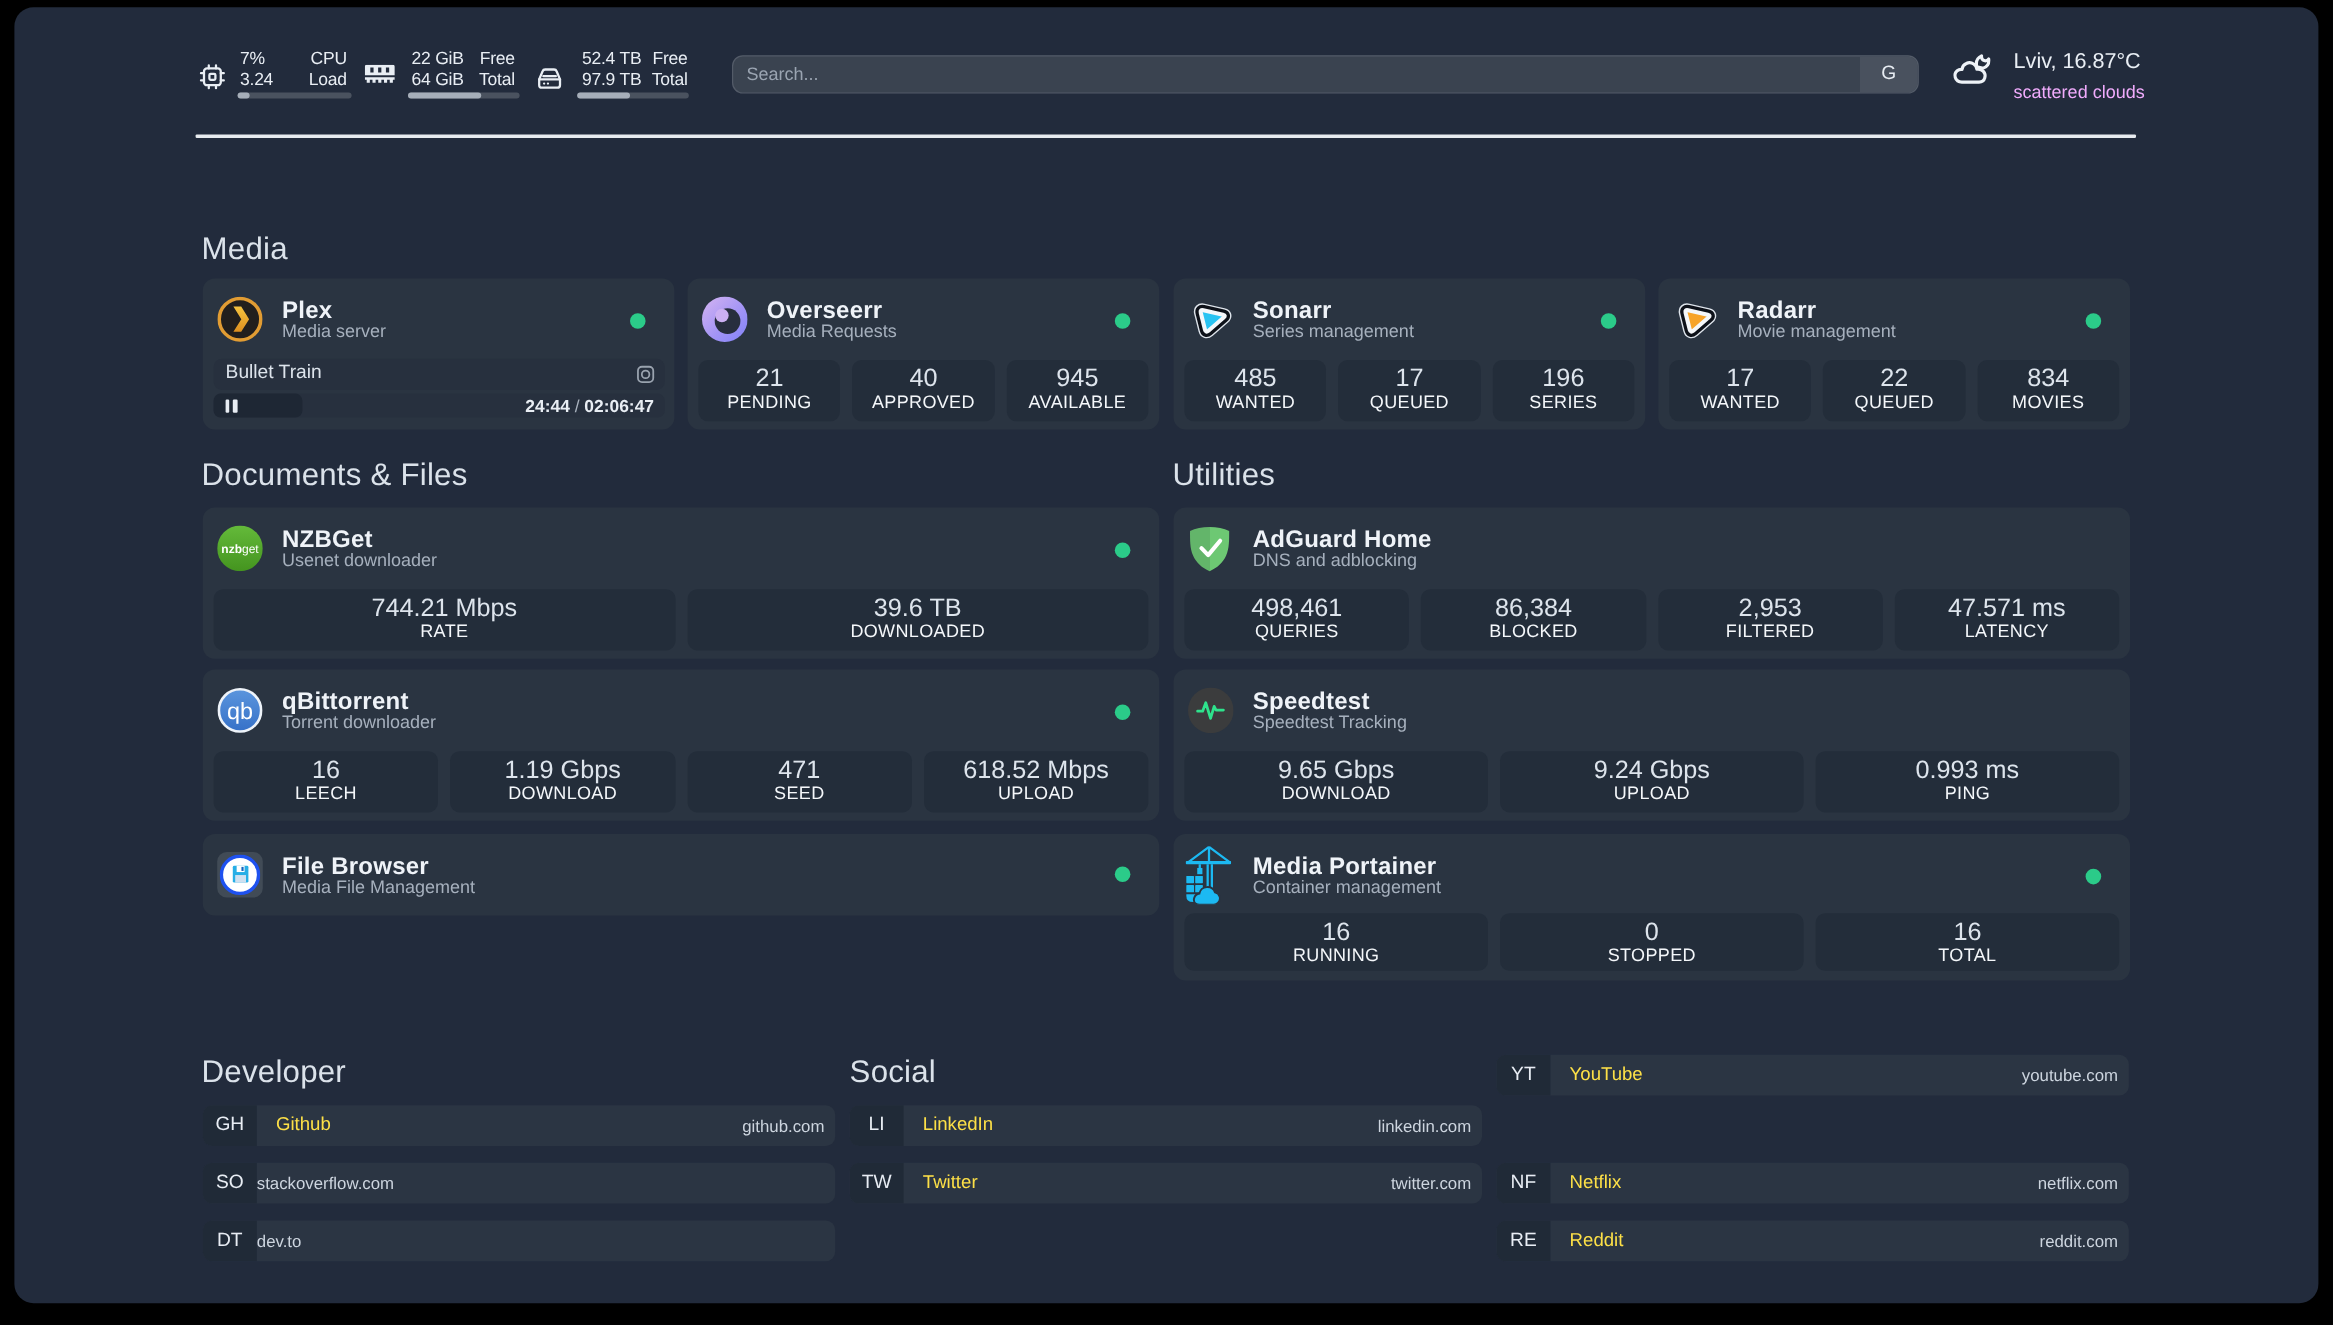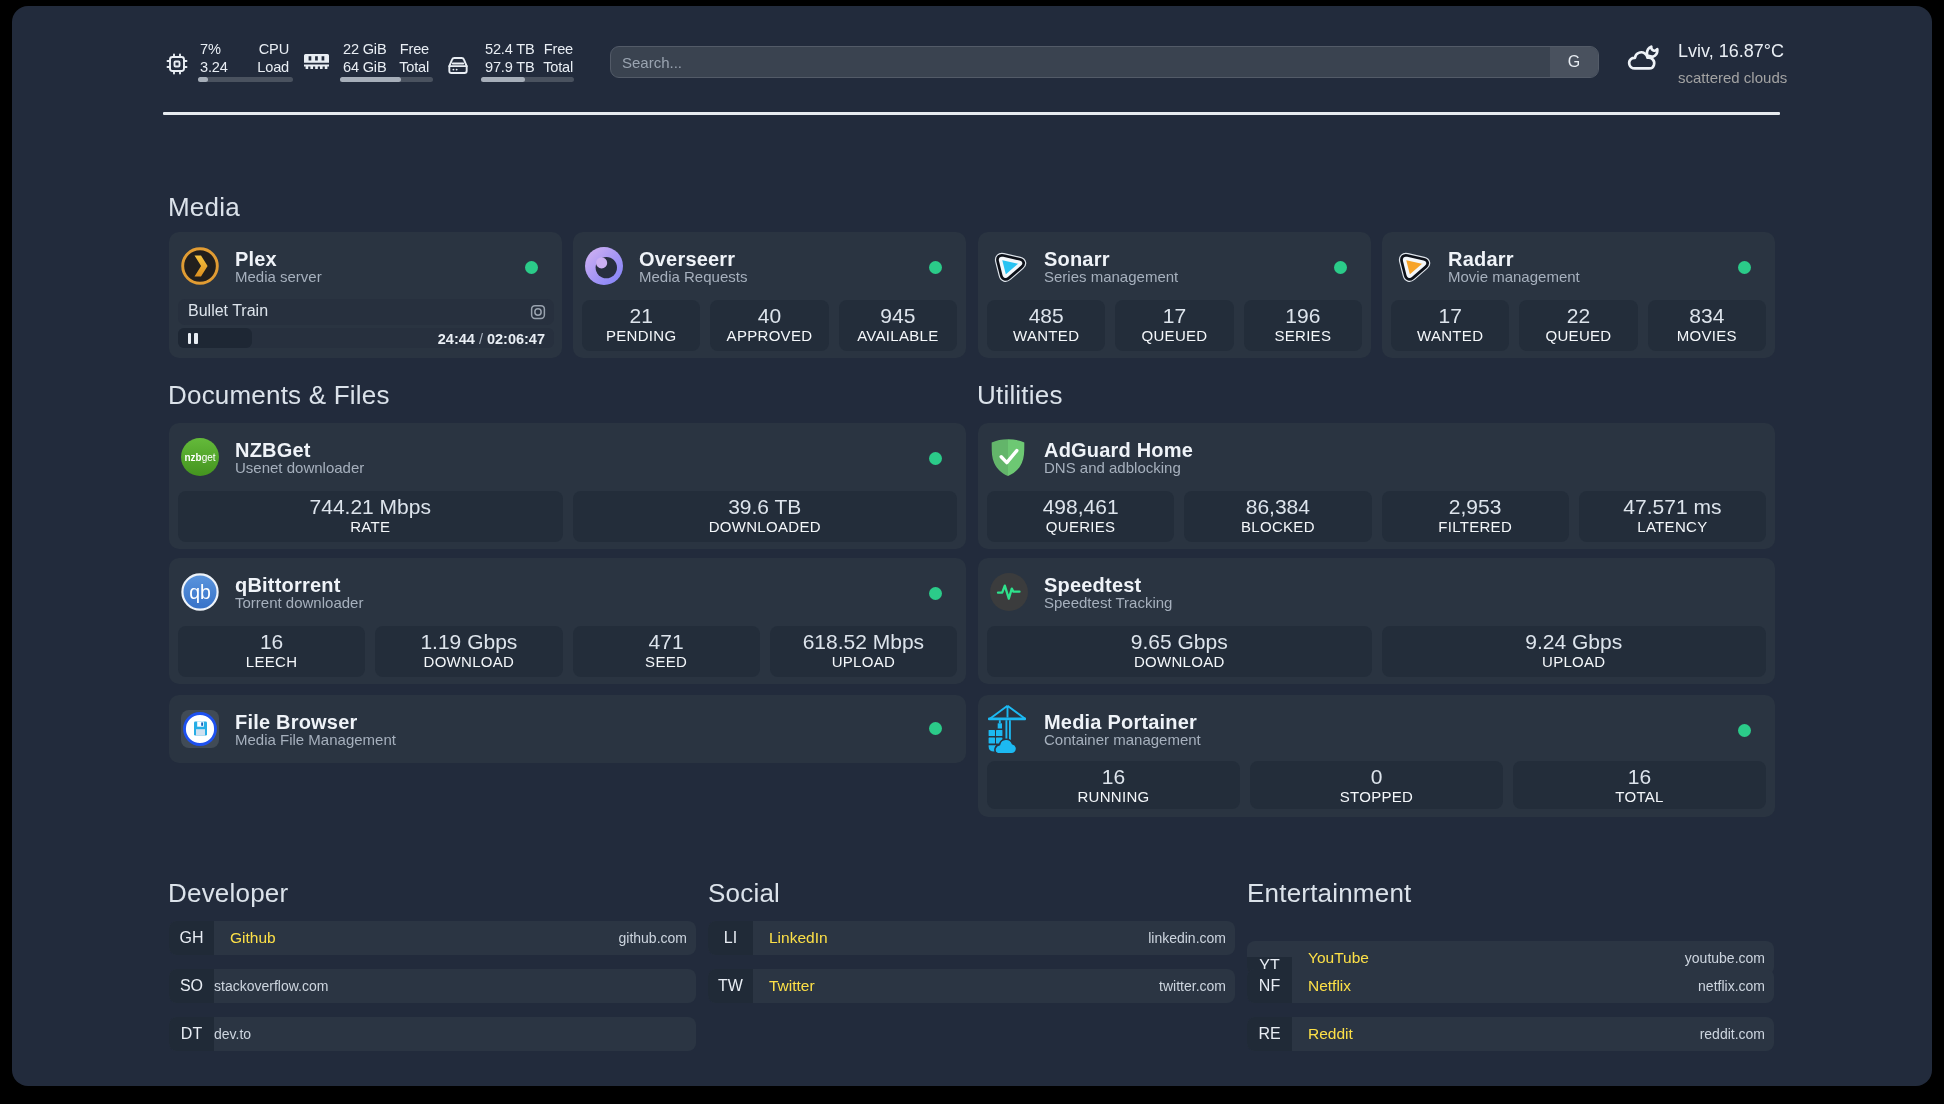--- a/index.html
+++ b/index.html
@@ -30,21 +30,21 @@
   .stats { position:absolute; left:9px; right:9px; top:68px; height:51px; display:flex; gap:10px; }
   .stat { flex:1; background:#232d3a; border-radius:8px; text-align:center; padding-top:4px; }
   .sv { font-size:21px; color:#dde4ec; line-height:24px; }
   .sl { font-size:15px; font-weight:400; color:#f4f7fa; letter-spacing:.3px; line-height:16px; }
   
   .bm { position:absolute; height:34px; border-radius:8px; overflow:hidden; display:flex; background:#2b3543; width:527px; }
   .bma { width:45px; background:#202a37; color:#e8edf4; font-size:16px; display:flex; align-items:center; justify-content:center; flex:none; }
   .bmn { flex:1; font-size:15.5px; color:#fde047; line-height:34px; padding-left:16px; }
   .bmu { font-size:14px; color:#cdd5df; line-height:34px; padding-right:9px; }
   .wtxt1 { position:absolute; left:1666px; top:35px; font-size:18px; color:#e9eef4; }
-  .wtxt2 { position:absolute; left:1666px; top:63px; font-size:15px; color:#a3a3a3; }
+  .wtxt2 { position:absolute; left:1666px; top:63px; font-size:15px; color:#f0abfc; }
 </style>
 </head>
 <body>
 <div id="panel">
 
   <svg class="abs" style="left:153px; top:46px;" width="24" height="24" viewBox="0 0 24 24" fill="none" stroke="#e9eef4" stroke-width="1.9" stroke-linecap="round" stroke-linejoin="round">
     <rect x="5" y="5" width="14" height="14" rx="2.5"></rect>
     <rect x="9.5" y="9.5" width="5" height="5" rx="1"></rect>
     <path d="M9 2.5v2.5M15 2.5v2.5M9 19v2.5M15 19v2.5M2.5 9h2.5M2.5 15h2.5M19 9h2.5M19 15h2.5"></path>
   </svg>
@@ -354,20 +354,24 @@
     <div class="title">Speedtest</div>
       <div class="sub">Speedtest Tracking</div>
     <div class="stats">
       <div class="stat">
           <div class="sv">9.65 Gbps</div>
           <div class="sl">DOWNLOAD</div>
         </div>
       <div class="stat">
           <div class="sv">9.24 Gbps</div>
           <div class="sl">UPLOAD</div>
+        </div>
+      <div class="stat">
+          <div class="sv">0.993 ms</div>
+          <div class="sl">PING</div>
         </div>
     </div>
   </div>
 
   <div class="card" style="left:966px; top:689px; width:797px; height:122px;">
     <svg class="icon" style="left:10px; top:8px; width:38px; height:51px;" viewBox="0 0 38 51" fill="#1cb9f2">
       <g stroke="#1cb9f2" stroke-width="1.9" fill="none">
         <path d="M19.5 2.7 L1.5 16 M19.5 2.7 L37.5 16 M19.5 2.7 V14.6"></path>
         <path d="M18.4 17.2 V44.5 M21.9 17.2 V42"></path>
         <path d="M11.8 17.2 V20.3"></path>
@@ -416,21 +420,21 @@
   <div class="bm" style="left:696px; top:915px;">
       <div class="bma">LI</div>
       <div class="bmn">LinkedIn</div>
       <div class="bmu">linkedin.com</div>
     </div>
   <div class="bm" style="left:696px; top:963px;">
       <div class="bma">TW</div>
       <div class="bmn">Twitter</div>
       <div class="bmu">twitter.com</div>
     </div>
-  <div class="bm" style="left:1235px; top:935px;align-items:flex-end;">
+  <div class="bm" style="left:1235px; top:873px;">
       <div class="bma">YT</div>
       <div class="bmn">YouTube</div>
       <div class="bmu">youtube.com</div>
     </div>
   <div class="bm" style="left:1235px; top:963px;">
       <div class="bma">NF</div>
       <div class="bmn">Netflix</div>
       <div class="bmu">netflix.com</div>
     </div>
   <div class="bm" style="left:1235px; top:1011px;">

